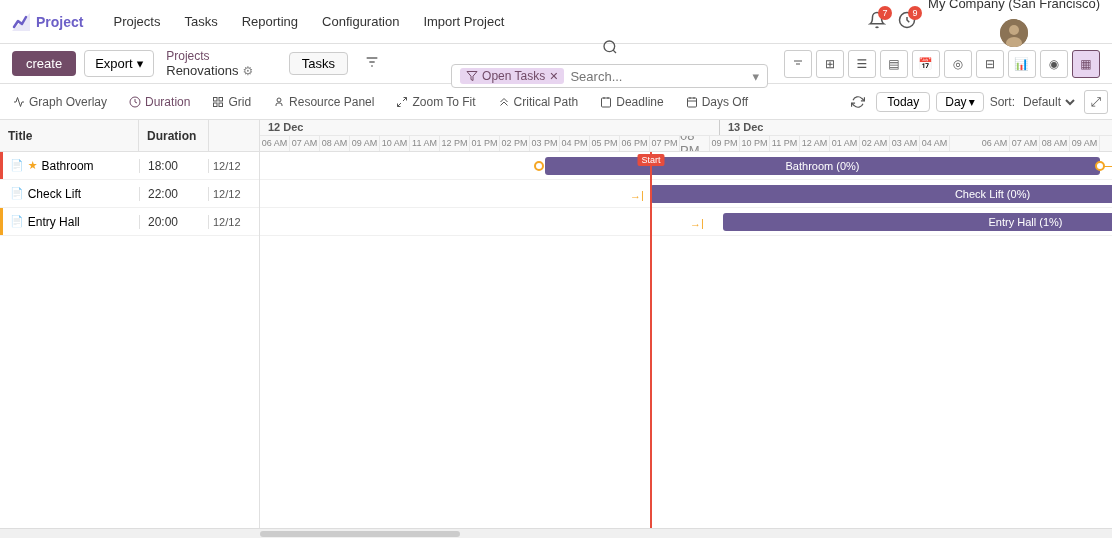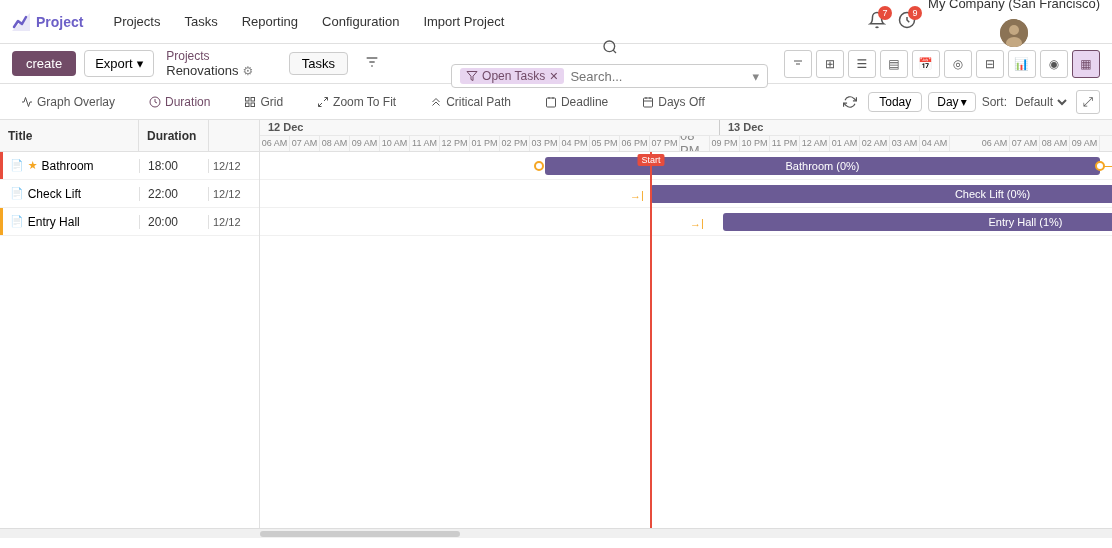--- a/index.html
+++ b/index.html
@@ -28,21 +28,21 @@
     .search-filter { display: flex; align-items: center; border: 1px solid #ccc; border-radius: 4px; padding: 3px 8px; gap: 6px; background: #fff; min-width: 280px; }
     .filter-tag { display: flex; align-items: center; background: #e8d5f0; color: #714b67; border-radius: 3px; padding: 1px 6px; font-size: 12px; gap: 4px; }
     .filter-close { cursor: pointer; color: #714b67; font-size: 11px; }
     .search-input { border: none; outline: none; font-size: 13px; flex: 1; }
     .search-dropdown { cursor: pointer; color: #888; }
     .view-controls { display: flex; align-items: center; gap: 4px; }
     .view-btn { width: 28px; height: 28px; border: 1px solid #ccc; border-radius: 3px; cursor: pointer; display: flex; align-items: center; justify-content: center; color: #555; font-size: 12px; background: #fff; }
     .view-btn.active { background: #e8d5f0; border-color: #714b67; color: #714b67; }
 
     
-    .toolbar { display: flex; align-items: center; height: 36px; padding: 0 12px; border-bottom: 1px solid #e0e0e0; gap: 16px; }
+    .toolbar { display: flex; align-items: center; height: 36px; padding: 0 4px; border-bottom: 1px solid #e0e0e0; gap: 4px; }
     .toolbar-btn { display: flex; align-items: center; gap: 4px; padding: 3px 8px; border-radius: 4px; cursor: pointer; font-size: 12px; color: #555; border: 1px solid transparent; }
     .toolbar-btn.active { color: #714b67; }
     .toolbar-right { margin-left: auto; display: flex; align-items: center; gap: 6px; }
     .refresh-btn { cursor: pointer; color: #555; width: 24px; height: 24px; display: flex; align-items: center; justify-content: center; }
     .today-btn { border: 1px solid #ccc; border-radius: 4px; padding: 2px 10px; cursor: pointer; font-size: 12px; background: #fff; }
     .day-select { display: flex; align-items: center; gap: 2px; border: 1px solid #ccc; border-radius: 4px; padding: 2px 8px; font-size: 12px; background: #fff; cursor: pointer; }
     .sort-area { display: flex; align-items: center; gap: 4px; font-size: 12px; color: #555; }
     .sort-select { border: none; outline: none; font-size: 12px; color: #555; cursor: pointer; background: transparent; }
     .expand-btn { cursor: pointer; color: #555; width: 24px; height: 24px; display: flex; align-items: center; justify-content: center; border: 1px solid #ccc; border-radius: 3px; }
 
@@ -202,20 +202,27 @@
     <span style="color:#714b67;">Duration</span>
   </div>
   <div class="toolbar-btn">
     <svg width="12" height="12" viewBox="0 0 24 24" fill="none" stroke="currentColor" stroke-width="2">
         <rect x="3" y="3" width="7" height="7"></rect>
         <rect x="14" y="3" width="7" height="7"></rect>
         <rect x="3" y="14" width="7" height="7"></rect>
         <rect x="14" y="14" width="7" height="7"></rect>
       </svg>
     <span>Grid</span>
+  </div>
+  <div class="toolbar-btn">
+    <svg width="12" height="12" viewBox="0 0 24 24" fill="none" stroke="currentColor" stroke-width="2">
+        <circle cx="12" cy="8" r="4"></circle>
+        <path d="M6 20v-2a4 4 0 0 1 4-4h4a4 4 0 0 1 4 4v2"></path>
+      </svg>
+    <span>Resource Panel</span>
   </div>
   <div class="toolbar-btn">
     <svg width="12" height="12" viewBox="0 0 24 24" fill="none" stroke="currentColor" stroke-width="2">
         <path d="M15 3h6v6M9 21H3v-6M21 3l-7 7M3 21l7-7"></path>
       </svg>
     <span>Zoom To Fit</span>
   </div>
   <div class="toolbar-btn">
     <svg width="12" height="12" viewBox="0 0 24 24" fill="none" stroke="currentColor" stroke-width="2">
         <polyline points="5 12 12 5 19 12"></polyline>

